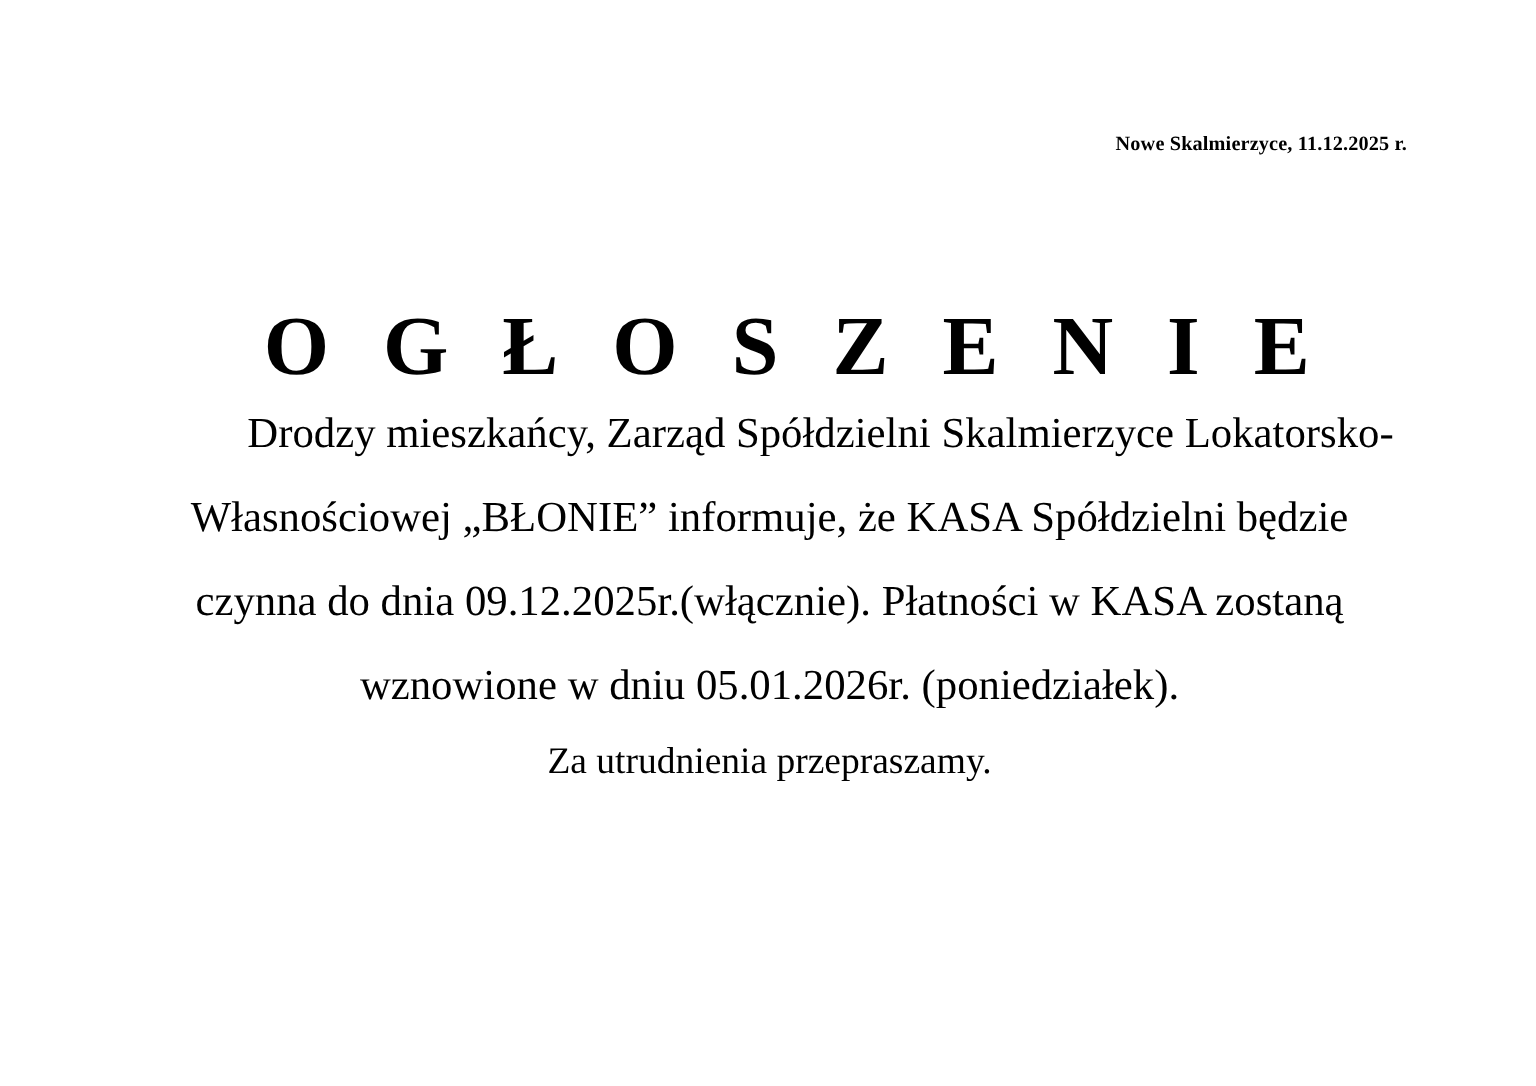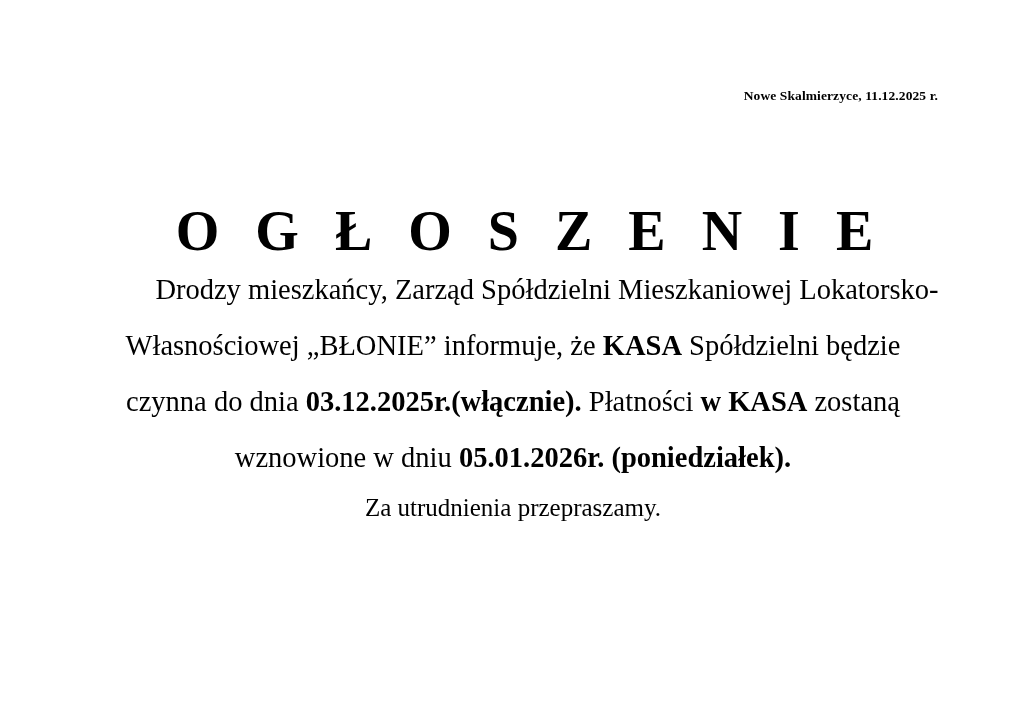--- a/index.html
+++ b/index.html
@@ -56,37 +56,37 @@
     text-justify: inter-word;
   }
   .body-block p {
     margin: 0;
     text-align: center;
   }
   .para-main {
     text-indent: 68px;
   }
   .para-main b {
-    font-weight: bold;
+    font-weight: normal;
   }
   .closing {
     margin-top: 4px;
     font-size: 25px;
     line-height: 44px;
     text-align: left;
   }
 </style>
 </head>
 <body>
 
 <div class="page">
 
   <div class="dateline">Nowe Skalmierzyce, 11.12.2025 r.</div>
 
   <h1 class="title">O G Ł O S Z E N I E</h1>
 
   <div class="body-block">
-    <p class="para-main"><span>Drodzy mieszkańcy, Zarząd Spółdzielni Mieszkaniowej Lokatorsko-Własnościowej „BŁONIE” informuje, że </span><b>KASA</b><span> Spółdzielni będzie czynna do dnia </span><b>03.12.2025r.(włącznie).</b><span> Płatności </span><b>w KASA</b><span> zostaną wznowione w dniu </span><b>05.01.2026r. (poniedziałek).</b></p>
+    <p class="para-main"><span>Drodzy mieszkańcy, Zarząd Spółdzielni Skalmierzyce Lokatorsko-Własnościowej „BŁONIE” informuje, że </span><b>KASA</b><span> Spółdzielni będzie czynna do dnia </span><b>09.12.2025r.(włącznie).</b><span> Płatności </span><b>w KASA</b><span> zostaną wznowione w dniu </span><b>05.01.2026r. (poniedziałek).</b></p>
 
     <p class="closing">Za utrudnienia przepraszamy.</p>
   </div>
 
 </div>
 
 </body></html>

